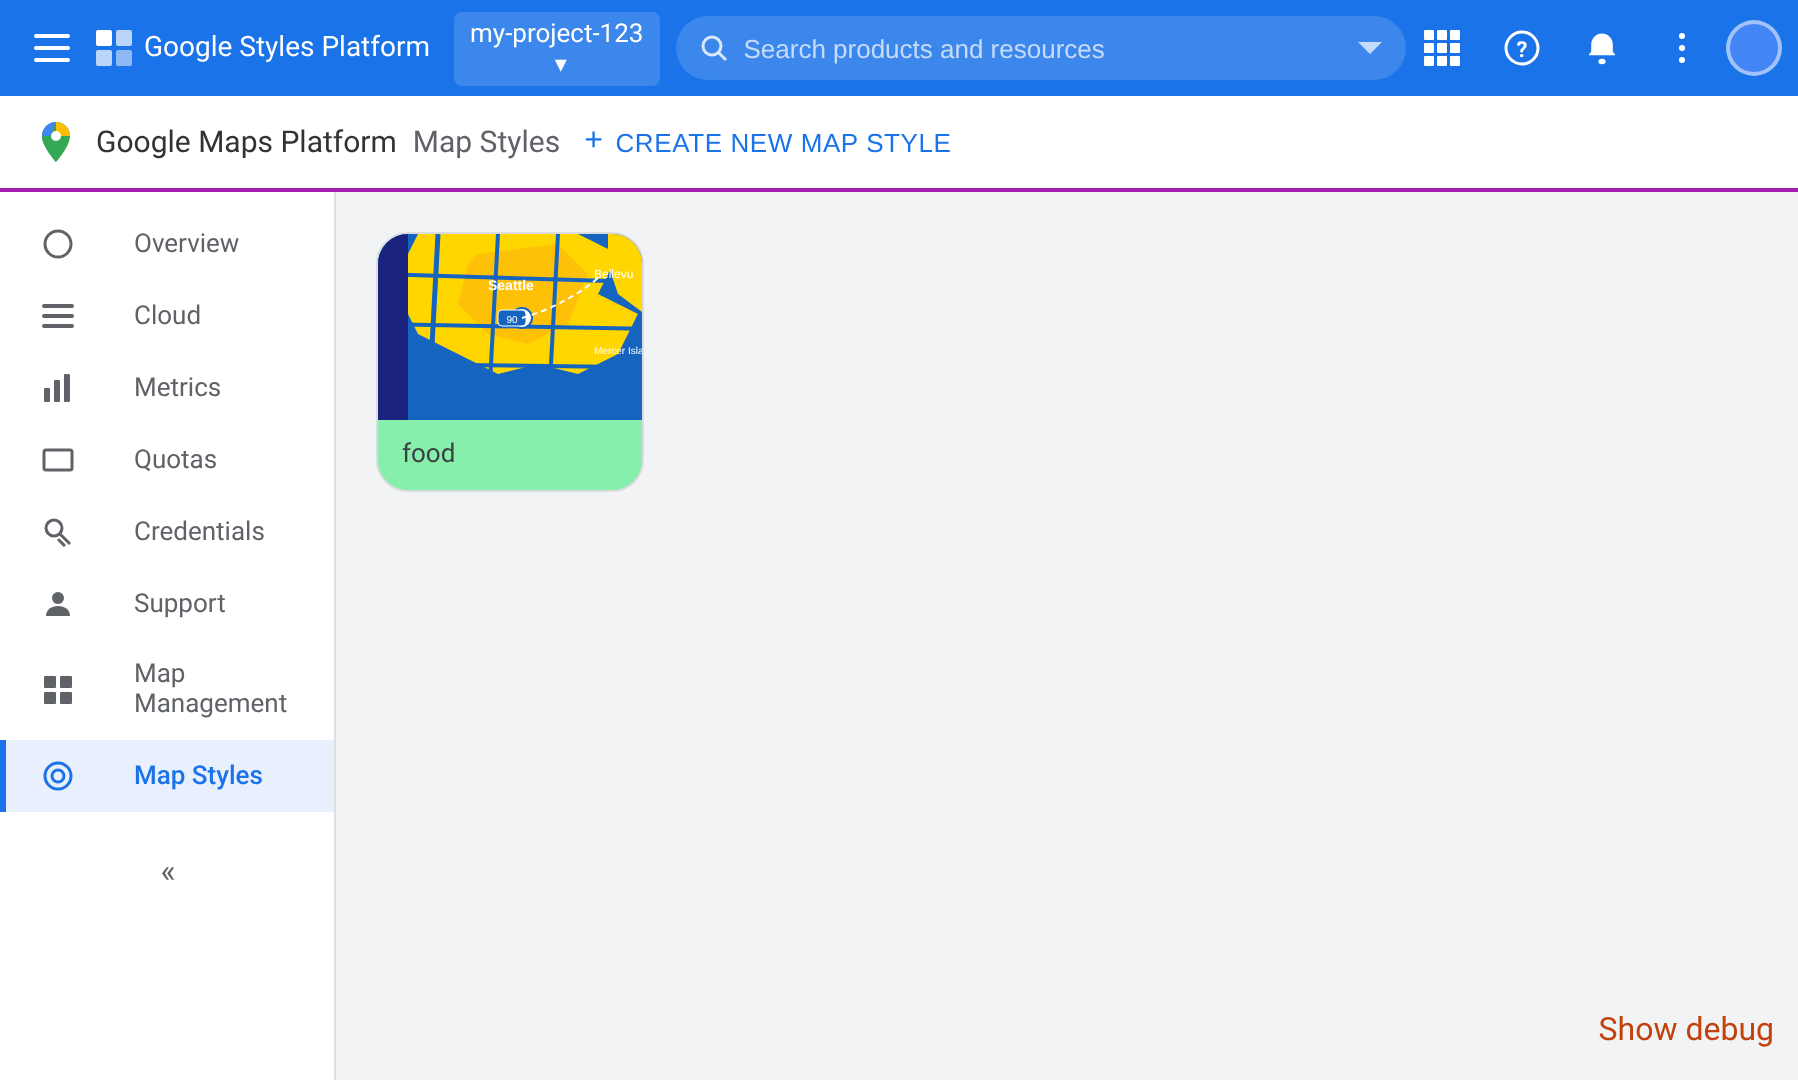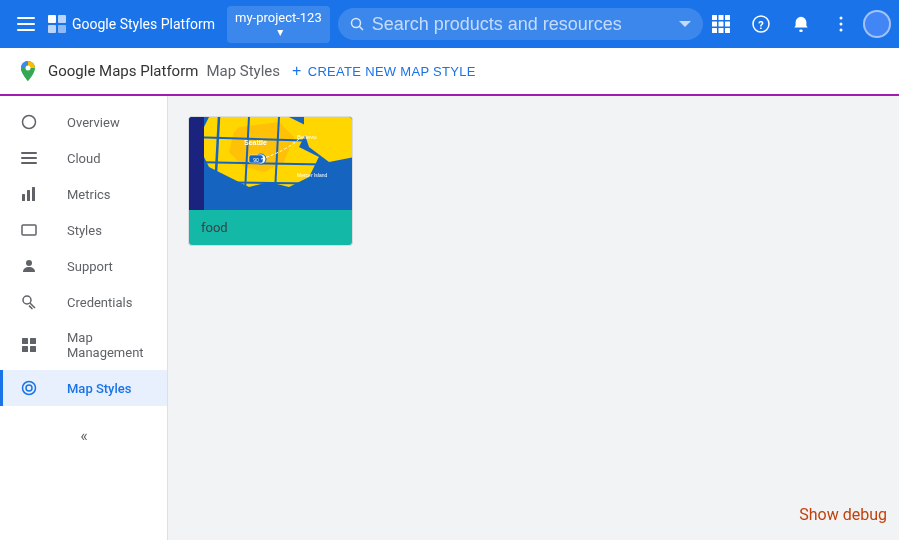--- a/index.html
+++ b/index.html
@@ -50,21 +50,21 @@
       border-radius: 24px;
       padding: 0 12px;
       height: 32px;
       max-width: 600px;
     }
     .topbar-search input {
       background: transparent;
       border: none;
       outline: none;
       color: white;
-      font-size: 18px;
+      font-size: 13px;
       flex: 1;
       margin-left: 8px;
     }
     .topbar-search input::placeholder { color: rgba(255,255,255,0.7); }
     .topbar-right {
       display: flex;
       align-items: center;
       margin-left: auto;
       gap: 4px;
     }
@@ -183,24 +183,24 @@
 
     
     .main {
       flex: 1;
       padding: 20px;
       overflow-y: auto;
     }
 
     
     .map-style-card {
-      width: 165px;
+      width: 134px;
       border: 1px solid #dadce0;
-      border-radius: 4px;
-      background: #14b8a6;
+      border-radius: 16px;
+      background: #86efac;
       overflow: hidden;
       cursor: pointer;
       transition: box-shadow 0.2s;
     }
     .map-preview {
       width: 165px;
       height: 93px;
       overflow: hidden;
     }
     .map-label {
@@ -347,40 +347,40 @@
         </svg>
       </span>
       <span>Metrics</span>
     </div>
     <div class="nav-item">
       <span class="nav-icon">
         <svg width="16" height="16" viewBox="0 0 16 16" fill="none" stroke="#5f6368" stroke-width="1.5">
           <rect x="1" y="3" width="14" height="10" rx="1"></rect>
         </svg>
       </span>
-      <span>Styles</span>
-    </div>
-    <div class="nav-item">
-      <span class="nav-icon">
-        <svg width="16" height="16" viewBox="0 0 16 16" fill="#5f6368">
-          <circle cx="8" cy="5" r="3"></circle>
-          <path d="M2 14c0-3.314 2.686-5 6-5s6 1.686 6 5" fill="#5f6368"></path>
-        </svg>
-      </span>
-      <span>Support</span>
+      <span>Quotas</span>
     </div>
     <div class="nav-item">
       <span class="nav-icon">
         <svg width="16" height="16" viewBox="0 0 16 16" fill="#5f6368">
           <ellipse cx="6" cy="6" rx="4" ry="4" stroke="#5f6368" stroke-width="1.5" fill="none"></ellipse>
           <path d="M9 9l5 5" stroke="#5f6368" stroke-width="1.5"></path>
           <rect x="8.5" y="11" width="5" height="1.5" rx="0.5" transform="rotate(45 8.5 11)"></rect>
         </svg>
       </span>
       <span>Credentials</span>
+    </div>
+    <div class="nav-item">
+      <span class="nav-icon">
+        <svg width="16" height="16" viewBox="0 0 16 16" fill="#5f6368">
+          <circle cx="8" cy="5" r="3"></circle>
+          <path d="M2 14c0-3.314 2.686-5 6-5s6 1.686 6 5" fill="#5f6368"></path>
+        </svg>
+      </span>
+      <span>Support</span>
     </div>
     <div class="nav-item">
       <span class="nav-icon">
         <svg width="16" height="16" viewBox="0 0 16 16" fill="#5f6368">
           <rect x="1" y="1" width="6" height="6" rx="0.5"></rect>
           <rect x="9" y="1" width="6" height="6" rx="0.5"></rect>
           <rect x="1" y="9" width="6" height="6" rx="0.5"></rect>
           <rect x="9" y="9" width="6" height="6" rx="0.5"></rect>
         </svg>
       </span>

